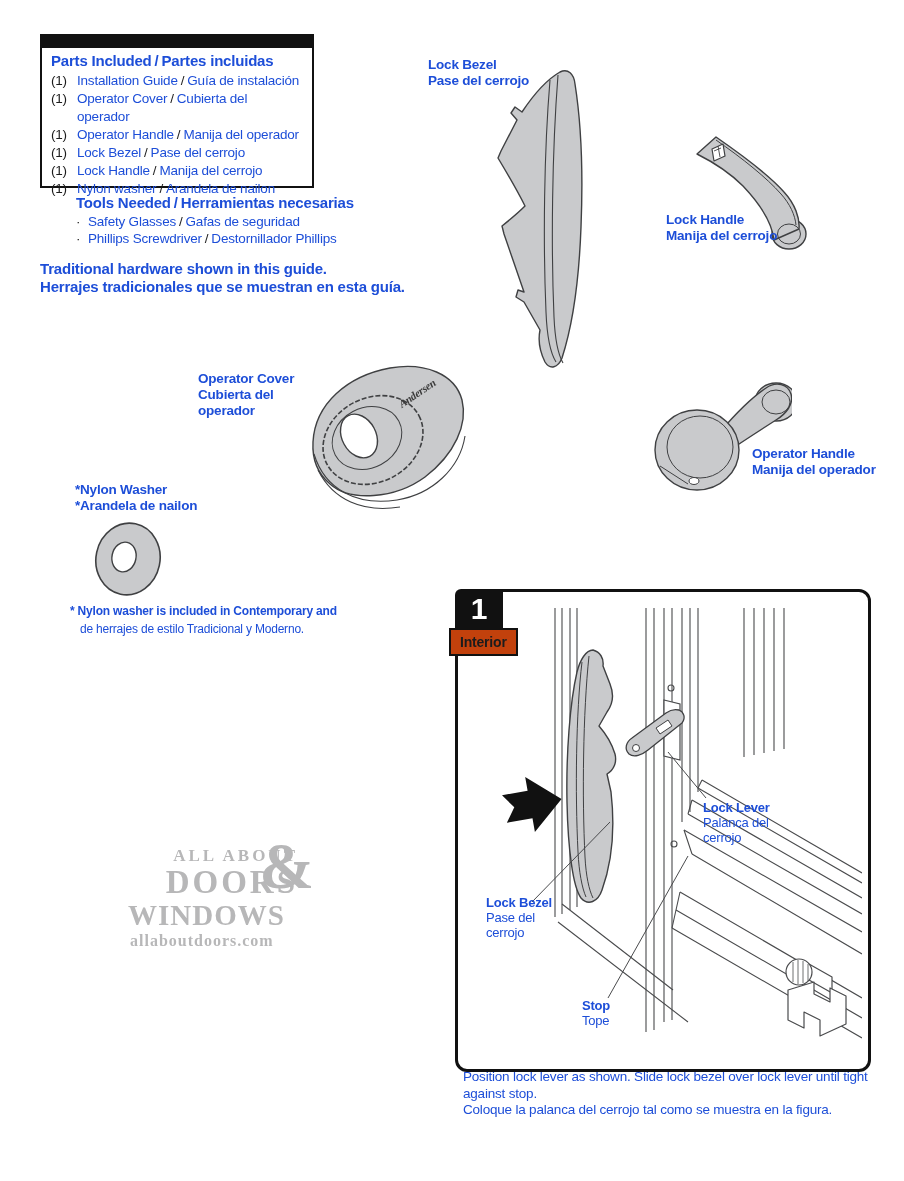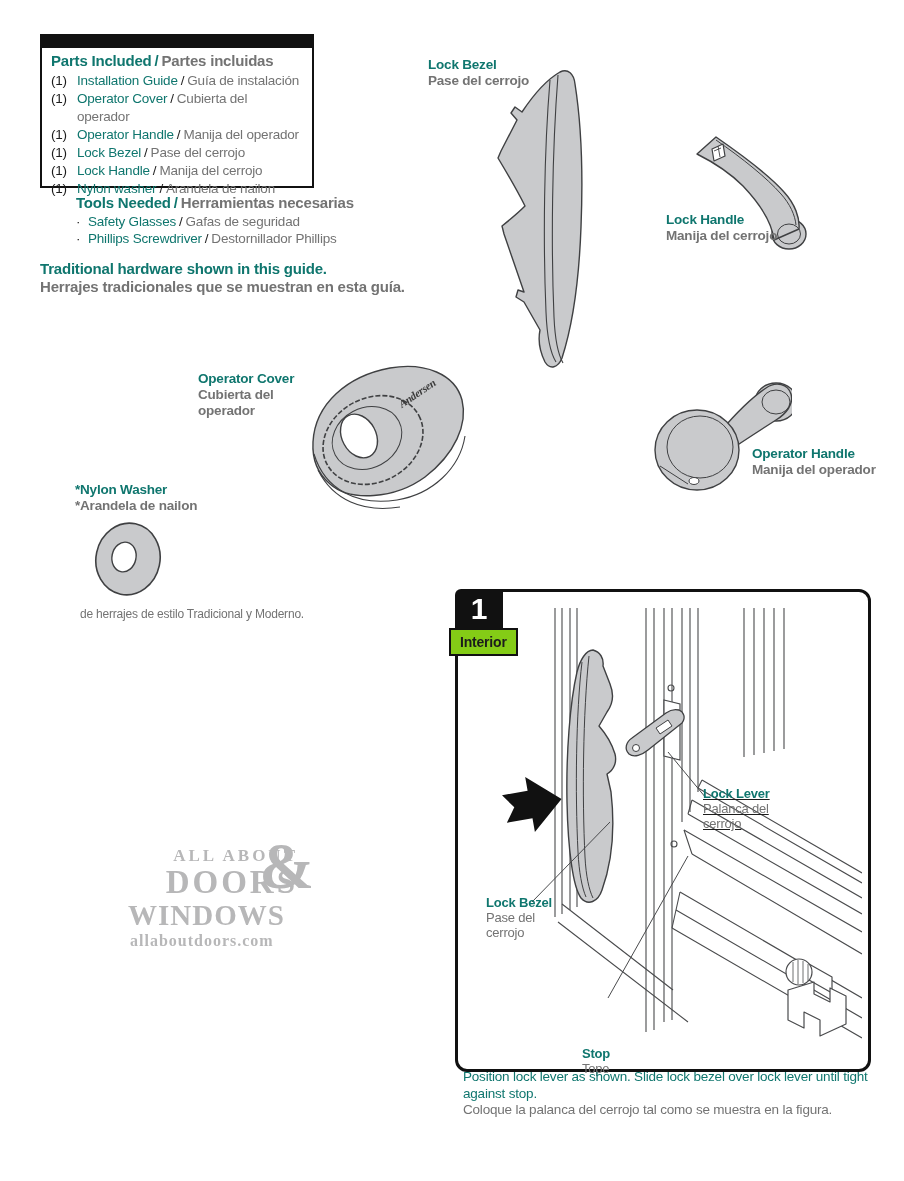--- a/index.html
+++ b/index.html
@@ -2,22 +2,22 @@
 <html><head>
 <meta charset="utf-8">
 <style>
   html,body{margin:0;padding:0;background:#ffffff;}
   .page{
     position:relative;width:904px;height:1181px;background:#fff;
     font-family:"Liberation Sans",sans-serif;color:#1c1c1c;overflow:hidden;
     letter-spacing:-0.2px;
   }
   .abs{position:absolute;}
-  .black{color:#0f766e;}
-  .gray{color:#737373;}
+  .black{color:#1d4ed8;}
+  .gray{color:#1d4ed8;}
   .b{font-weight:bold;}
 
   
   .parts-box{left:40px;top:34px;width:270px;height:150px;border:2px solid #111;background:#fff;}
   .parts-header{height:12px;background:#111;}
   .parts-content{padding:4px 9px 0 9px;}
   .parts-title{font-size:15px;font-weight:bold;margin-bottom:3px;}
   .parts-row{display:flex;font-size:13.5px;line-height:18px;}
   .parts-qty{width:26px;flex:none;}
   .sep{padding:0 3px;}
@@ -42,21 +42,21 @@
   .wm1{font-size:17px;letter-spacing:3px;font-weight:bold;padding-left:6px;text-align:right;}
   .wm-amp{position:absolute;right:-16px;top:-14px;font-size:66px;font-weight:bold;}
   .wm2{font-size:33px;letter-spacing:3px;font-weight:bold;margin-top:2px;text-align:right;}
   .wm3{font-size:29px;letter-spacing:1px;font-weight:bold;margin-top:2px;}
   .wm4{font-size:16px;font-weight:bold;letter-spacing:1px;margin-top:3px;padding-left:2px;}
 
   
   .step-box{left:455px;top:589px;width:410px;height:477px;border:3px solid #111;border-radius:12px;background:#fff;}
   .step-num{position:absolute;left:-3px;top:-3px;width:48px;height:39px;background:#111;color:#fff;
     font-size:30px;font-weight:bold;display:flex;align-items:center;justify-content:center;border-radius:6px 0 0 0;}
-  .interior-tab{position:absolute;left:-9px;top:36px;background:#84cc16;border:2px solid #111;
+  .interior-tab{position:absolute;left:-9px;top:36px;background:#c2410c;border:2px solid #111;
     padding:4px 9px;font-size:14px;font-weight:bold;}
   .diag-label{position:absolute;font-size:13px;line-height:15px;}
   .instructions{left:463px;top:1069px;width:414px;font-size:13.5px;line-height:16.5px;}
 </style>
 </head>
 <body>
 
 <div class="page">
 
   <div class="abs parts-box">
@@ -186,20 +186,21 @@
   <div class="abs part-label" style="left:75px;top:482px;">
     <div class="black">*Nylon Washer</div>
     <div class="gray">*Arandela de nailon</div>
   </div>
   <svg class="abs" style="left:93px;top:520px;" width="72" height="78" viewBox="0 0 72 78">
     <ellipse cx="35" cy="39" rx="32" ry="36" transform="rotate(12 35 39)" fill="#c9cacc" stroke="#3f4042" stroke-width="1.6"></ellipse>
     <ellipse cx="31" cy="37" rx="12" ry="15" transform="rotate(12 31 37)" fill="#ffffff" stroke="#3f4042" stroke-width="1.4"></ellipse>
   </svg>
 
   <div class="abs footnote">
+    <div class="black b">* Nylon washer is included in Contemporary and</div>
     <div class="fn-gap"></div>
     <div class="gray fn-indent">de herrajes de estilo Tradicional y Moderno.</div>
   </div>
 
   <div class="abs watermark">
     <div class="wm-amp">&amp;</div>
     <div class="wm1">ALL ABOUT</div>
     <div class="wm2">DOORS</div>
     <div class="wm3">WINDOWS</div>
     <div class="wm4">allaboutdoors.com</div>
@@ -250,31 +251,31 @@
 
       <polygon points="46,198 72,198 72,184 104,212 72,240 72,226 46,226 56,212" transform="rotate(-10 75 212)" fill="#111111"></polygon>
 
       <g fill="none" stroke="#4a4b4d" stroke-width="1">
         <path d="M210,160 L248,206"></path>
         <path d="M152,230 L74,310"></path>
         <path d="M230,264 L150,406"></path>
       </g>
     </svg>
 
-    <div class="diag-label" style="left:245px;top:194px;text-decoration:underline;">
+    <div class="diag-label" style="left:245px;top:208px;">
       <div class="black b">Lock Lever</div>
       <div class="gray">Palanca del</div>
       <div class="gray">cerrojo</div>
     </div>
     <div class="diag-label" style="left:28px;top:303px;">
       <div class="black b">Lock Bezel</div>
       <div class="gray">Pase del</div>
       <div class="gray">cerrojo</div>
     </div>
-    <div class="diag-label" style="left:124px;top:406px;margin-top:48px;">
+    <div class="diag-label" style="left:124px;top:406px;">
       <div class="black b">Stop</div>
       <div class="gray">Tope</div>
     </div>
   </div>
 
   <div class="abs instructions">
     <div class="black">Position lock lever as shown. Slide lock bezel over lock lever until tight against stop.</div>
     <div class="gray">Coloque la palanca del cerrojo tal como se muestra en la figura.</div>
   </div>
 

